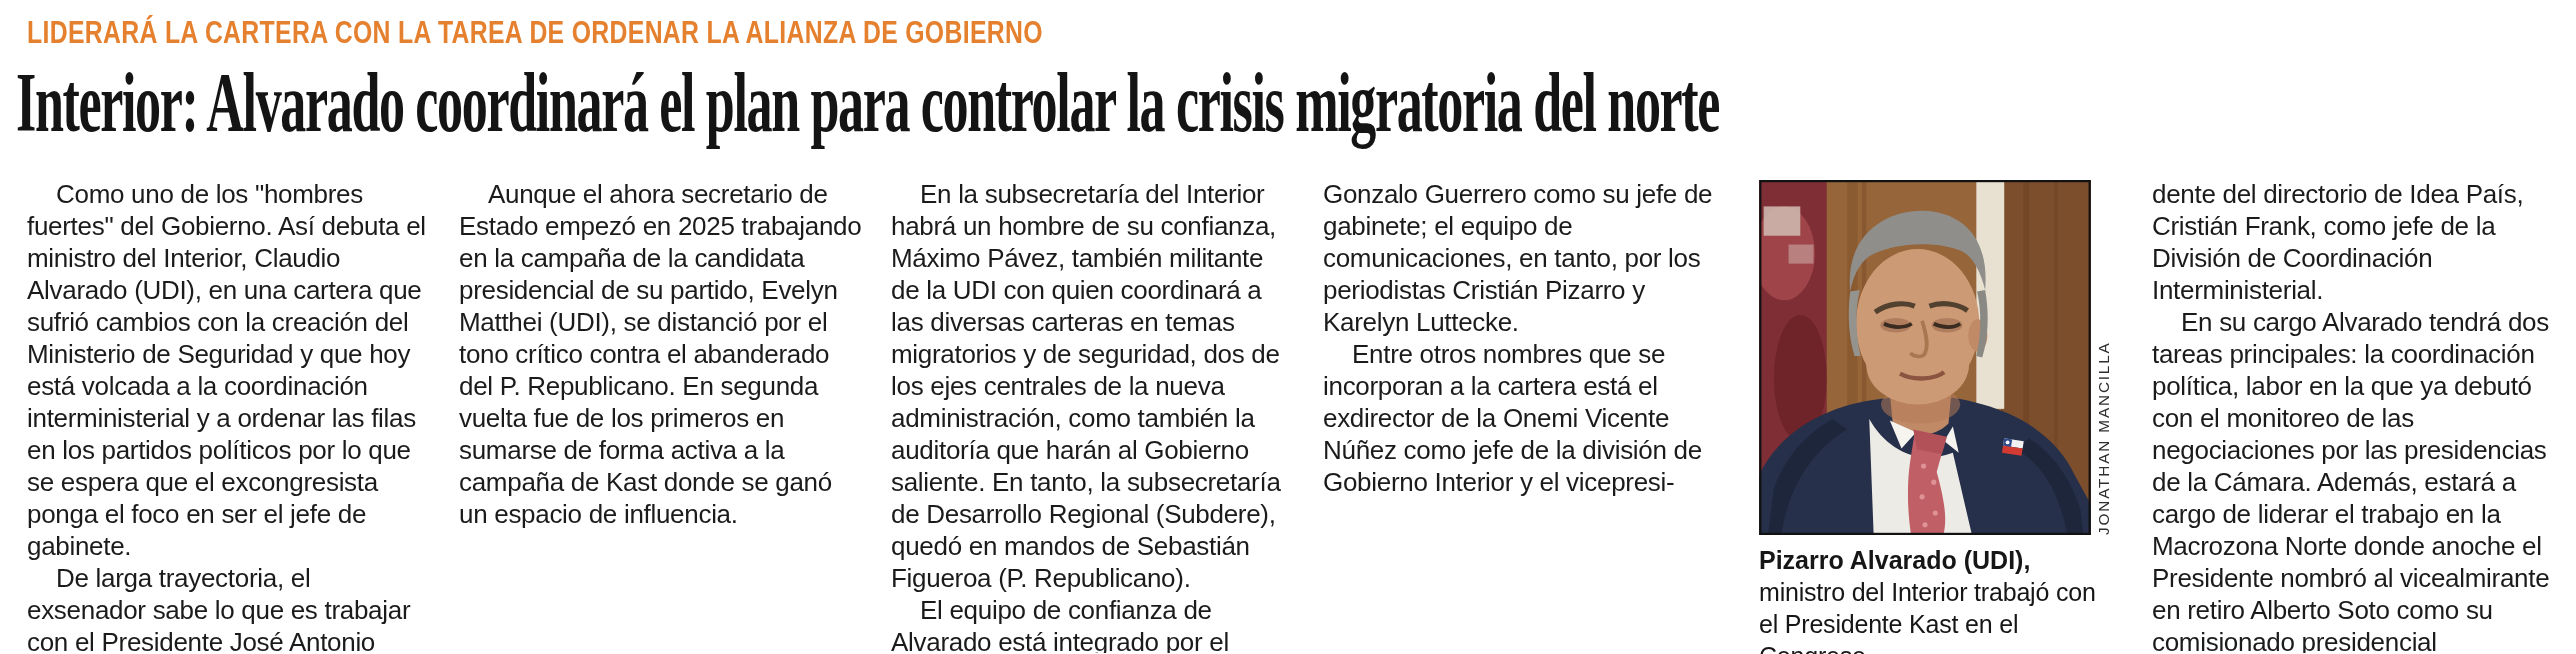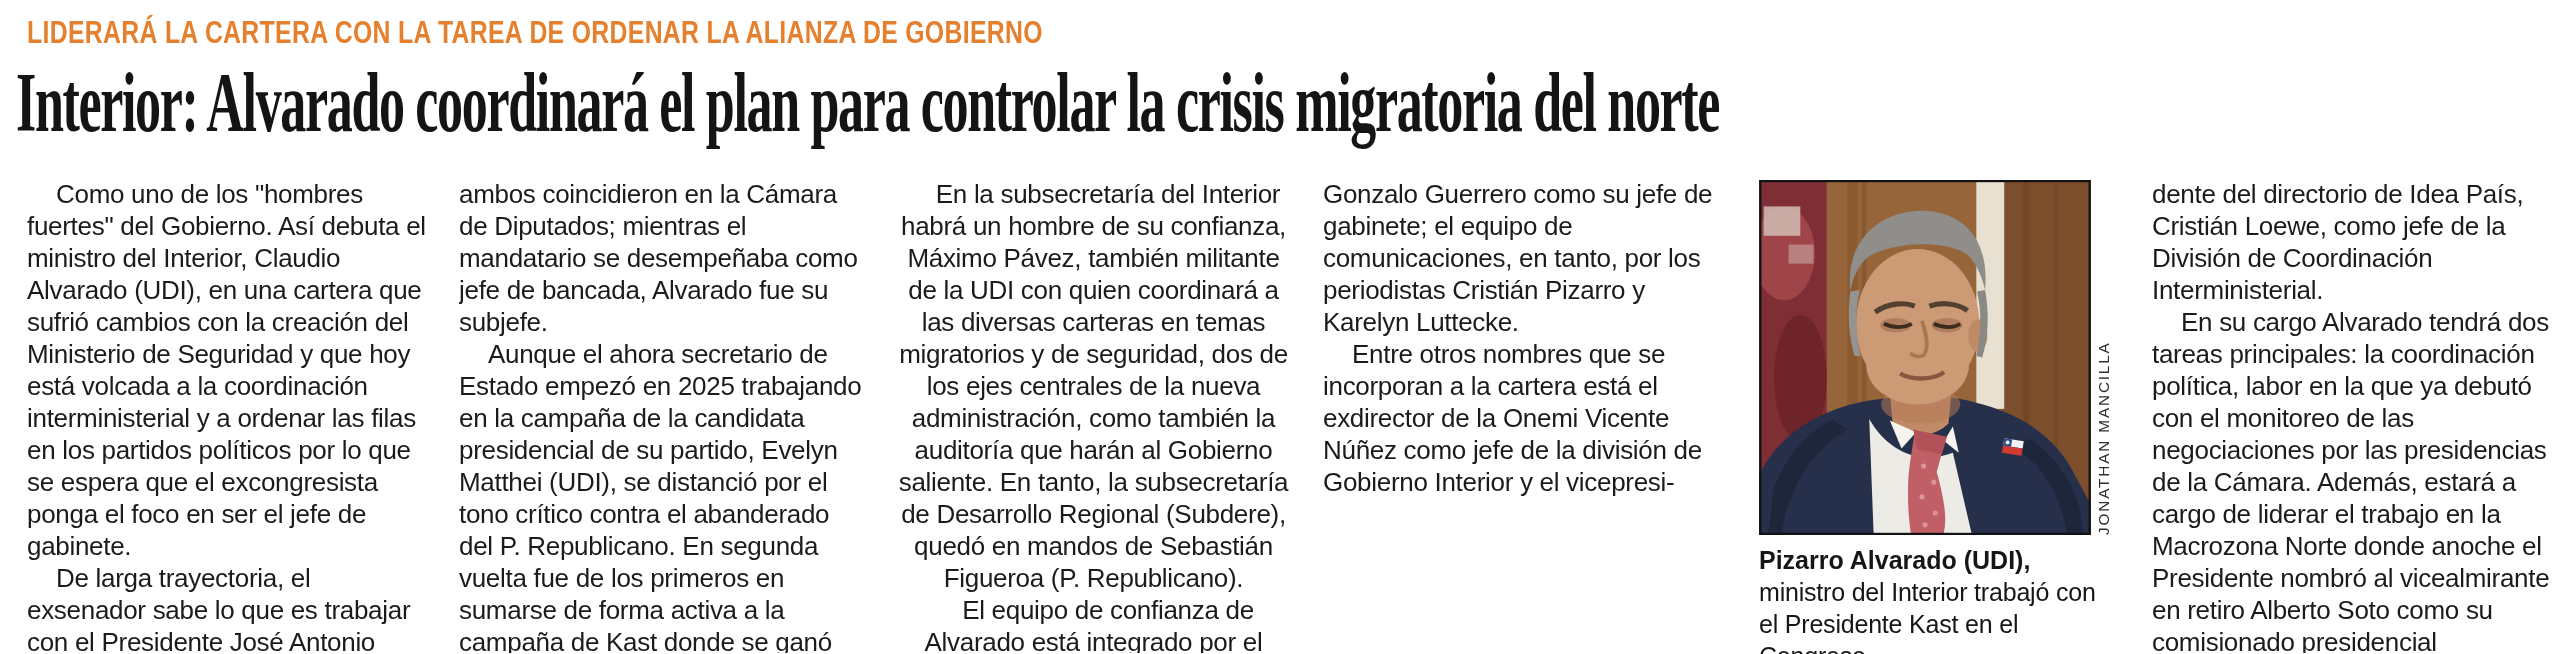--- a/index.html
+++ b/index.html
@@ -28,21 +28,21 @@
   
   .col{
     position:absolute;top:178px;height:475px;overflow:hidden;
     font-size:26px;line-height:32px;letter-spacing:-0.3px;
     text-align:left;
   }
   .col p{margin:0;}
   .col p.indent{text-indent:29px;}
   #col1{left:27px;width:405px;}
   #col2{left:459px;width:405px;}
-  #col3{left:891px;width:405px;text-align:center;}
+  #col3{left:891px;width:405px;}
   #col4{left:1323px;width:405px;}
   #col5{left:2152px;width:409px;}
   
   figure{margin:0;}
   .photo{position:absolute;left:1759px;top:180px;width:332px;height:355px;}
   .photo svg{display:block;}
   .credit{
     position:absolute;left:2095px;top:535px;
     transform:rotate(-90deg);transform-origin:0 0;
     font-size:15.4px;letter-spacing:1.8px;color:#2e2e2e;white-space:nowrap;
@@ -61,21 +61,20 @@
   <p class="kicker">LIDERARÁ LA CARTERA CON LA TAREA DE ORDENAR LA ALIANZA DE GOBIERNO</p>
 
   <h1 class="headline">Interior: Alvarado coordinará el plan para controlar la crisis migratoria del norte</h1>
 
   <section class="col" id="col1">
     <p class="indent">Como uno de los "hombres fuertes" del Gobierno. Así debuta el ministro del Interior, Claudio Alvarado (UDI), en una cartera que sufrió cambios con la creación del Ministerio de Seguridad y que hoy está volcada a la coordinación interministerial y a ordenar las filas en los partidos políticos por lo que se espera que el excongresista ponga el foco en ser el jefe de gabinete.</p>
     <p class="indent">De larga trayectoria, el exsenador sabe lo que es trabajar con el Presidente José Antonio Kast desde que</p>
   </section>
 
   <section class="col" id="col2">
-    <p>ambos coincidieron en la Cámara de Diputados; mientras el mandatario se desempeñaba como jefe de bancada, Alvarado fue su subjefe.</p>
     <p class="indent">Aunque el ahora secretario de Estado empezó en 2025 trabajando en la campaña de la candidata presidencial de su partido, Evelyn Matthei (UDI), se distanció por el tono crítico contra el abanderado del P. Republicano. En segunda vuelta fue de los primeros en sumarse de forma activa a la campaña de Kast donde se ganó un espacio de influencia.</p>
   </section>
 
   <section class="col" id="col3">
     <p class="indent">En la subsecretaría del Interior habrá un hombre de su confianza, Máximo Pávez, también militante de la UDI con quien coordinará a las diversas carteras en temas migratorios y de seguridad, dos de los ejes centrales de la nueva administración, como también la auditoría que harán al Gobierno saliente. En tanto, la subsecretaría de Desarrollo Regional (Subdere), quedó en mandos de Sebastián Figueroa (P. Republicano).</p>
     <p class="indent">El equipo de confianza de Alvarado está integrado por el abogado</p>
   </section>
 
   <section class="col" id="col4">
     <p>Gonzalo Guerrero como su jefe de gabinete; el equipo de comunicaciones, en tanto, por los periodistas Cristián Pizarro y Karelyn Luttecke.</p>
@@ -150,18 +149,18 @@
       </svg>
     </div>
     <div class="credit">JONATHAN MANCILLA</div>
     <figcaption class="caption">
       <span class="cap-bold">Pizarro Alvarado (UDI),</span>
       <span>ministro del Interior trabajó con el Presidente Kast en el Congreso.</span>
     </figcaption>
   </figure>
 
   <section class="col" id="col5">
-    <p>dente del directorio de Idea País, Cristián Loewe, como jefe de la División de Coordinación Interministerial.</p>
+    <p>dente del directorio de Idea País, Cristián Frank, como jefe de la División de Coordinación Interministerial.</p>
     <p class="indent">En su cargo Alvarado tendrá dos tareas principales: la coordinación política, labor en la que ya debutó con el monitoreo de las negociaciones por las presidencias de la Cámara. Además, estará a cargo de liderar el trabajo en la Macrozona Norte donde anoche el Presidente nombró al vicealmirante en retiro Alberto Soto como su comisionado presidencial</p>
   </section>
 
 </main>
 
 
 </body></html>

